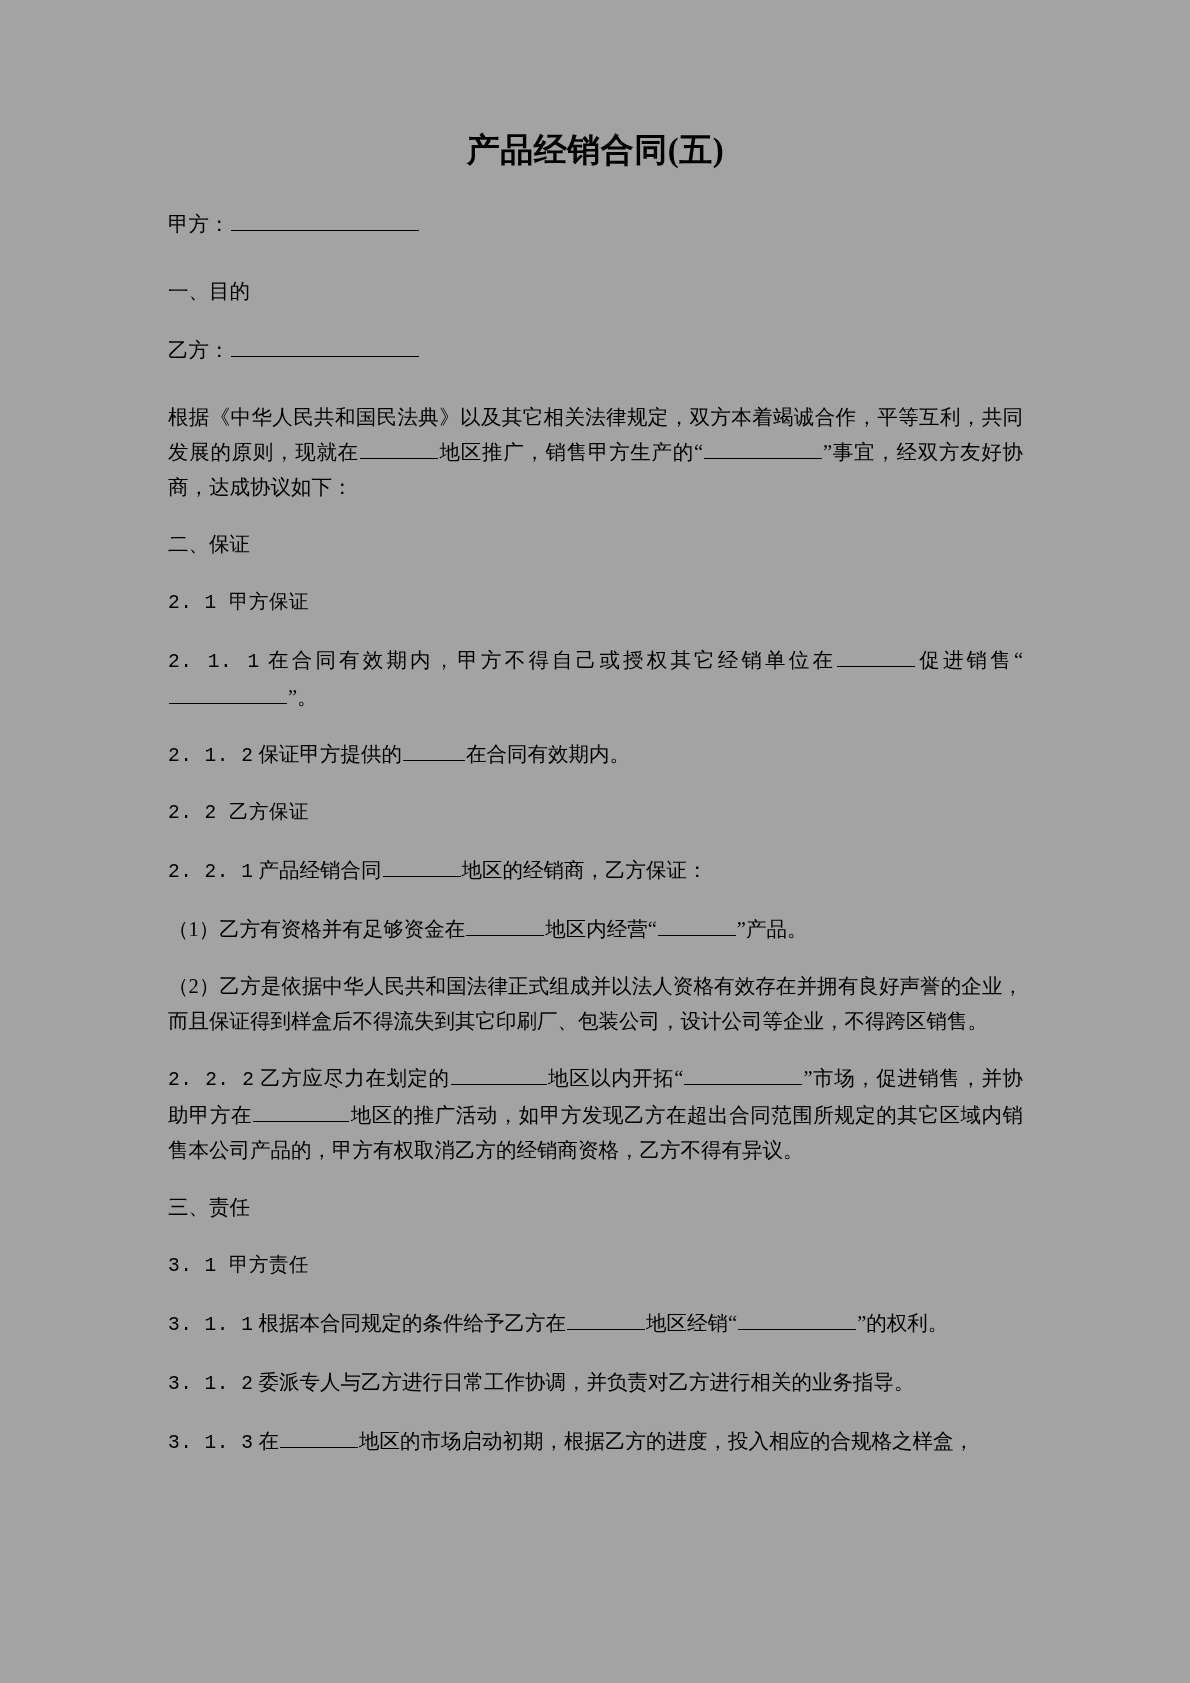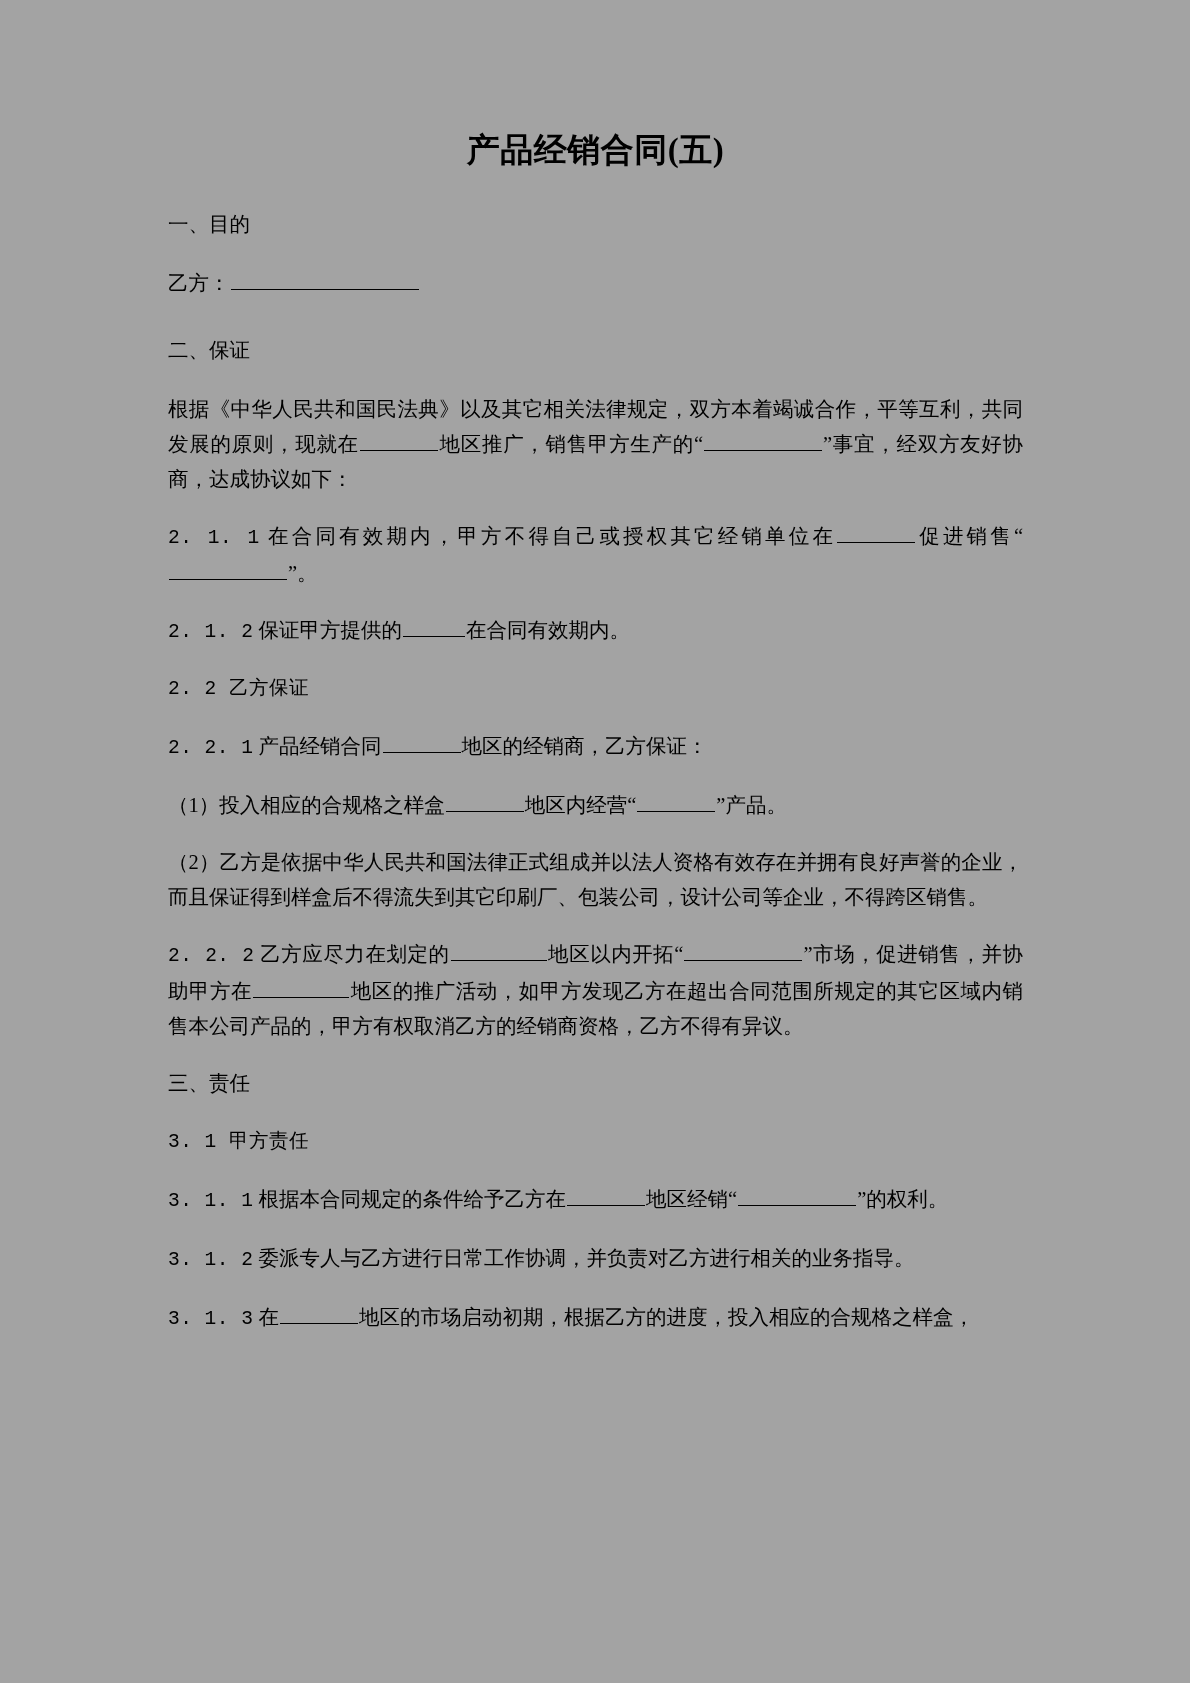--- a/index.html
+++ b/index.html
@@ -68,53 +68,57 @@
   .b-party { width: 188px; }
 </style>
 </head>
 <body>
 
 <div class="page">
   <div class="content">
 
     <h1 class="doc-title">产品经销合同(五)</h1>
 
+    <p class="para party-line">
+      <span>甲方：</span><span class="blank b-party"></span>
+    </p>
 
     <p class="para section-head">一、目的</p>
 
     <p class="para party-line">
       <span>乙方：</span><span class="blank b-party"></span>
     </p>
 
-    <p class="para section-head">二、保证</p>
-
     <p class="para">
       <span>根据《中华人民共和国民法典》以及其它相关法律规定，双方本着竭诚合作，平等互利，共同发展的原则，现就在</span><span class="blank b-md"></span><span>地区推广，销售甲方生产的“</span><span class="blank b-xl"></span><span>”事宜，经双方友好协商，达成协议如下：</span>
     </p>
 
+    <p class="para section-head">二、保证</p>
+
+    <p class="para num">2. 1 甲方保证</p>
 
     <p class="para">
       <span class="num">2. 1. 1</span>
       <span>在合同有效期内，甲方不得自己或授权其它经销单位在</span><span class="blank b-md"></span><span>促进销售“</span><span class="blank b-xl"></span><span>”。</span>
     </p>
 
     <p class="para">
       <span class="num">2. 1. 2</span>
       <span>保证甲方提供的</span><span class="blank b-sm"></span><span>在合同有效期内。</span>
     </p>
 
     <p class="para num">2. 2 乙方保证</p>
 
     <p class="para">
       <span class="num">2. 2. 1</span>
       <span>产品经销合同</span><span class="blank b-md"></span><span>地区的经销商，乙方保证：</span>
     </p>
 
     <p class="para">
-      <span>（1）</span><span>投入相应的合规格之样盒</span><span class="blank b-md"></span><span>地区内经营“</span><span class="blank b-md"></span><span>”产品。</span>
+      <span>（1）</span><span>乙方有资格并有足够资金在</span><span class="blank b-md"></span><span>地区内经营“</span><span class="blank b-md"></span><span>”产品。</span>
     </p>
 
     <p class="para">
       <span>（2）</span><span>乙方是依据中华人民共和国法律正式组成并以法人资格有效存在并拥有良好声誉的企业，而且保证得到样盒后不得流失到其它印刷厂、包装公司，设计公司等企业，不得跨区销售。</span>
     </p>
 
     <p class="para">
       <span class="num">2. 2. 2</span>
       <span>乙方应尽力在划定的</span><span class="blank b-lg"></span><span>地区以内开拓“</span><span class="blank b-xl"></span><span>”市场，促进销售，并协助甲方在</span><span class="blank b-lg"></span><span>地区的推广活动，如甲方发现乙方在超出合同范围所规定的其它区域内销售本公司产品的，甲方有权取消乙方的经销商资格，乙方不得有异议。</span>
     </p>

